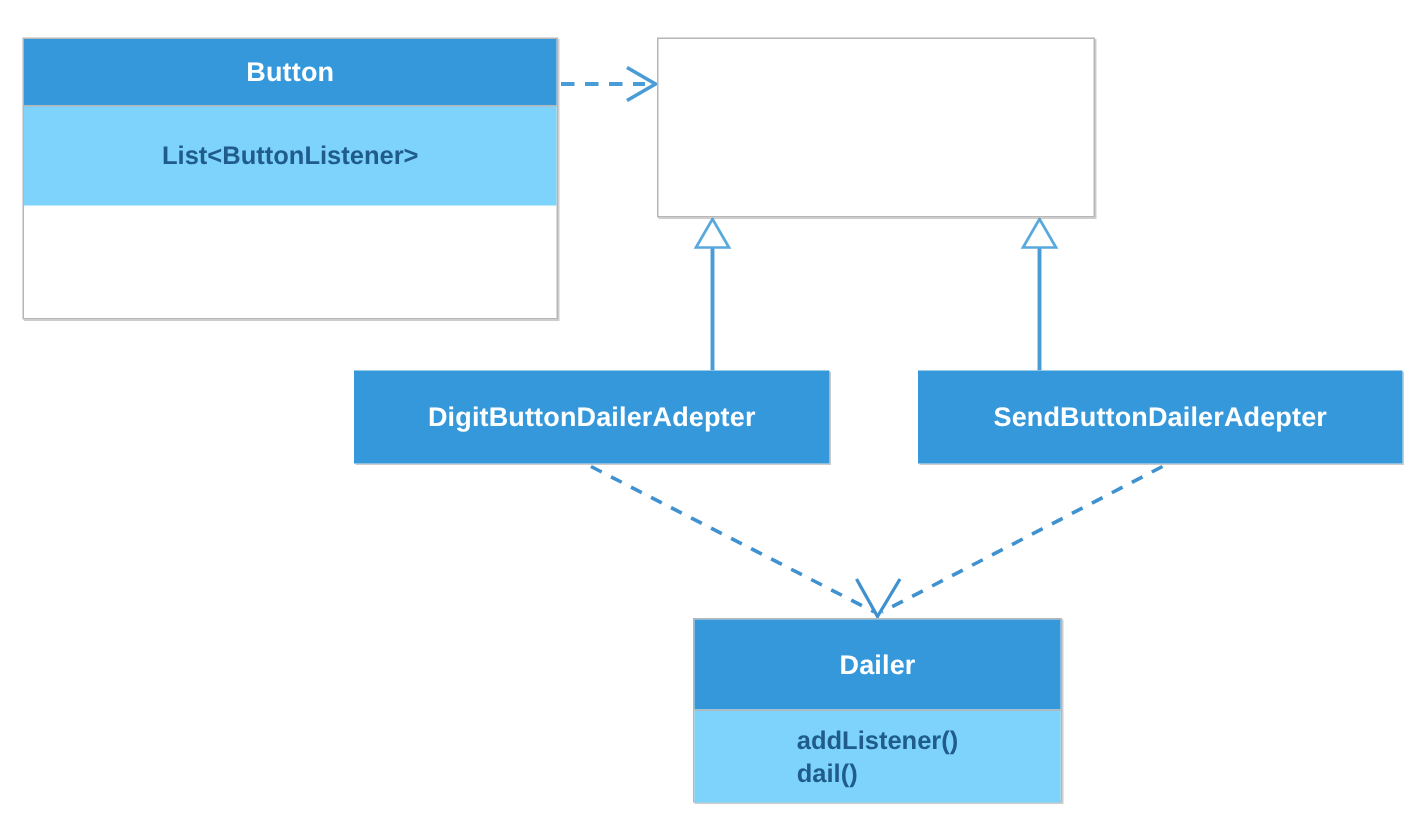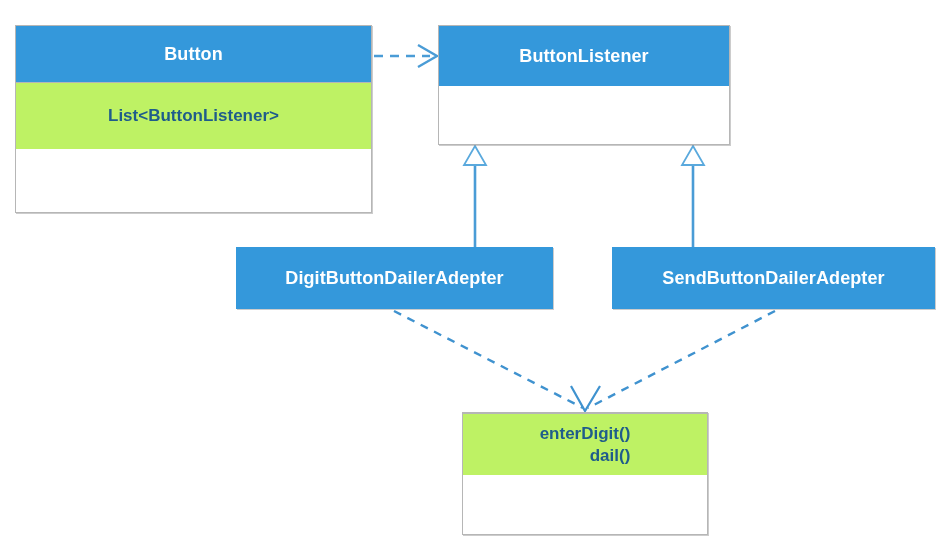--- a/index.html
+++ b/index.html
@@ -42,47 +42,47 @@
     font-size: 18px;
     font-weight: bold;
     display: flex;
     align-items: center;
     justify-content: center;
     text-align: center;
     letter-spacing: 0.1px;
   }
   .uml-compartment {
     box-sizing: border-box;
-    background: #bef264;
+    background: #7dd3fc;
     color: #1f5c8b;
     font-size: 17px;
     font-weight: bold;
     display: flex;
     align-items: center;
     justify-content: center;
-    text-align: right;
+    text-align: left;
     line-height: 1.28;
     border-top: 1px solid #b6b6b6;
   }
   .uml-compartment.multiline {
     flex-direction: column;
     white-space: pre-line;
   }
   .uml-class.solid-only {
     border: none;
     box-shadow: 1px 1px 0 rgba(120,120,120,0.38);
   }
   .uml-class.solid-only .uml-header {
     width: 100%;
     height: 100%;
   }
 
   
   #class-button        { left: 15px;  top: 25px;  width: 357px; height: 188px; }
-  #class-button .uml-header       { height: 56px; }
+  #class-button .uml-header       { height: 44px; }
   #class-button .c-attrs          { height: 67px; }
   #class-button .c-ops            { height: 62px; }
 
   #class-buttonlistener { left: 438px; top: 25px; width: 292px; height: 120px; }
   #class-buttonlistener .uml-header { height: 60px; }
   #class-buttonlistener .c-ops      { height: 59px; }
 
   #class-digitadapter  { left: 236px; top: 247px; width: 317px; height: 62px; }
   #class-sendadapter   { left: 612px; top: 247px; width: 323px; height: 62px; }
 
@@ -130,29 +130,29 @@
       <path d="M 571 386 L 585 411 L 600 386" fill="none" stroke="#3f92cf" stroke-width="2.2" stroke-linejoin="miter" stroke-linecap="butt"></path>
     </g>
   </svg>
 
   <div class="uml-class" id="class-button">
     <div class="uml-header">Button</div>
     <div class="uml-compartment c-attrs">List&lt;ButtonListener&gt;</div>
   </div>
 
   <div class="uml-class" id="class-buttonlistener">
-    <div class="uml-header">ButtonListener</div>
   </div>
 
   <div class="uml-class solid-only" id="class-sendadapter">
     <div class="uml-header">SendButtonDailerAdepter</div>
   </div>
 
   <div class="uml-class solid-only" id="class-digitadapter">
     <div class="uml-header">DigitButtonDailerAdepter</div>
   </div>
 
   <div class="uml-class" id="class-dailer">
-    <div class="uml-compartment c-ops multiline">enterDigit()
+    <div class="uml-header">Dailer</div>
+    <div class="uml-compartment c-ops multiline">addListener()
 dail()</div>
   </div>
 
 </div>
 
 </body></html>

